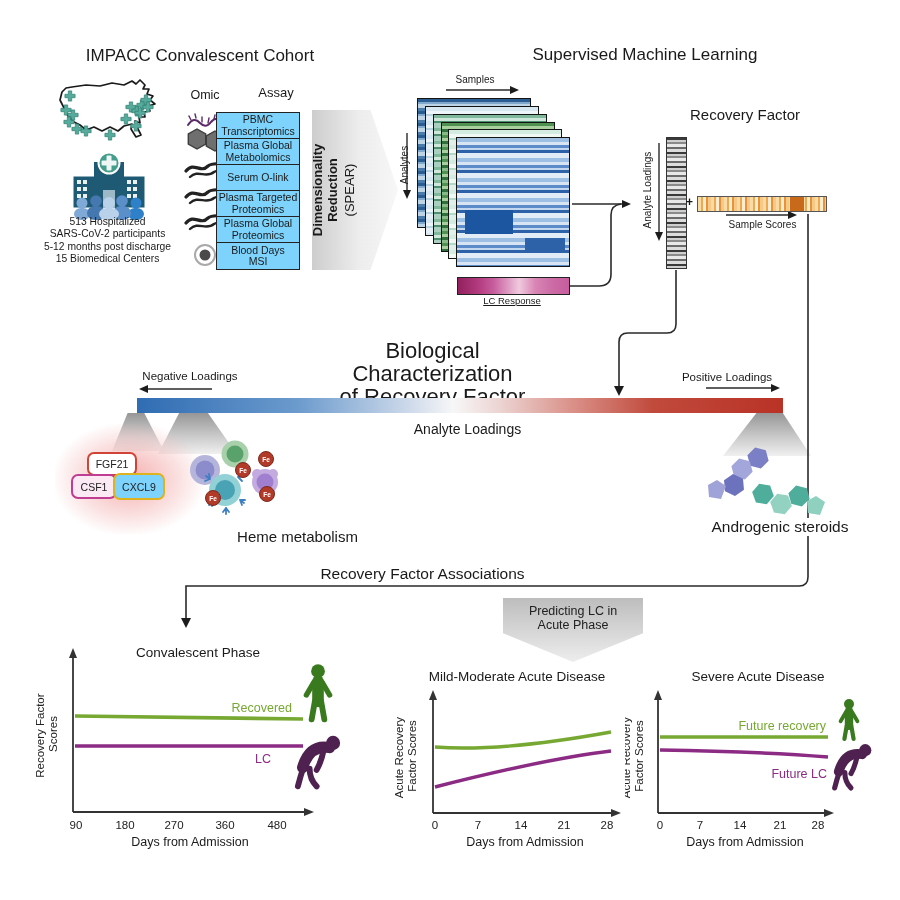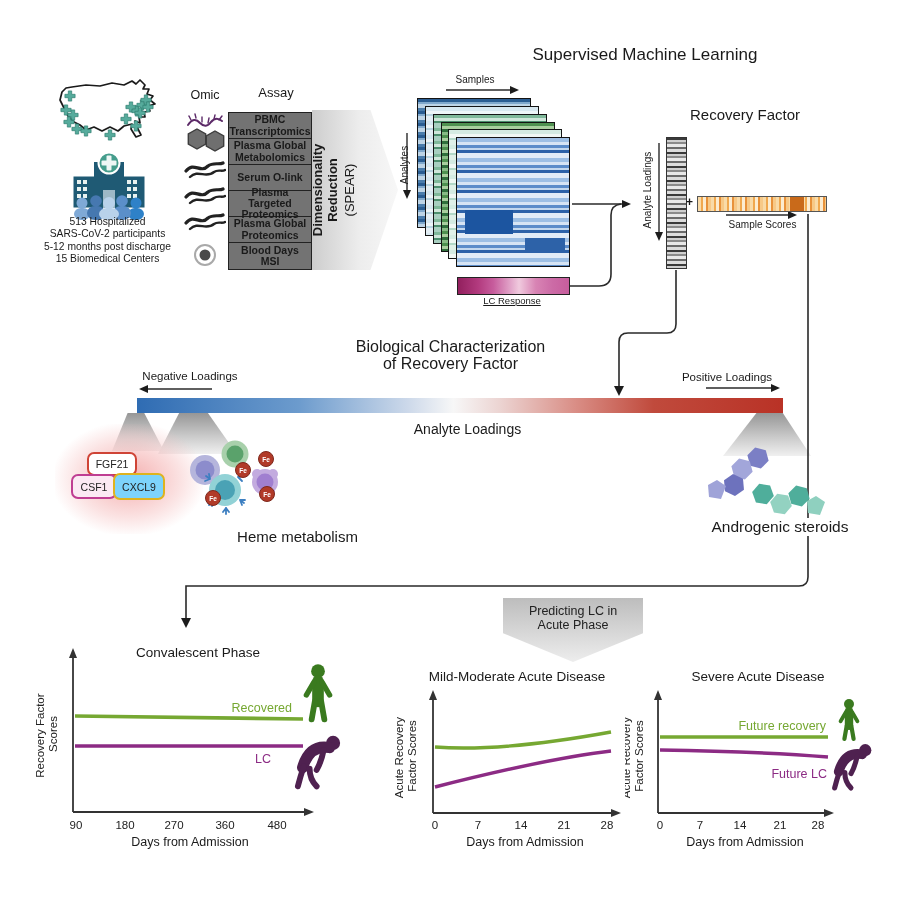--- a/index.html
+++ b/index.html
@@ -79,20 +79,21 @@
       <polygon points="622,200 631,204 622,208"></polygon>
       <polygon points="655,232 663,232 659,241"></polygon>
       <polygon points="614,386 624,386 619,396"></polygon>
       <polygon points="181,618 191,618 186,628"></polygon>
       <polygon points="148,385 139,389 148,393"></polygon>
       <polygon points="771,384 780,388 771,392"></polygon>
       <polygon points="788,211 797,215 788,219"></polygon>
     </g>
   </svg>
 
+  <div class="abs ctr ttl z2" style="left:60px;top:46px;width:280px;">IMPACC Convalescent Cohort</div>
   <div class="abs ctr ttl z2" style="left:465px;top:45px;width:360px;">Supervised Machine Learning</div>
 
   <svg class="abs z2" style="left:52px;top:74px;" width="112" height="78" viewBox="0 0 112 78">
     <path d="M20,13 L34,11 48,12 60,9 72,11 80,7 84,10 88,6 93,11 91,15 97,15 95,20 101,22 98,26 103,30 96,32 98,37 92,38 93,43 87,43 88,49 83,47 85,53 89,61 84,63 79,55 80,50 72,52 66,57 58,53 50,57 42,53 34,56 28,51 22,48 16,42 12,34 8,26 10,18 14,14 Z" fill="#ffffff" stroke="#1a1a1a" stroke-width="1.7" stroke-linejoin="round"></path>
     <g fill="#56ab9c" stroke="#2e7e70" stroke-width="0.8">
       <path d="M-2,-6 h4 v4 h4 v4 h-4 v4 h-4 v-4 h-4 v-4 h4 z" transform="translate(18,22) scale(0.85)"></path>
       <path d="M-2,-6 h4 v4 h4 v4 h-4 v4 h-4 v-4 h-4 v-4 h4 z" transform="translate(14,36) scale(0.85)"></path>
       <path d="M-2,-6 h4 v4 h4 v4 h-4 v4 h-4 v-4 h-4 v-4 h4 z" transform="translate(21,41) scale(0.85)"></path>
       <path d="M-2,-6 h4 v4 h4 v4 h-4 v4 h-4 v-4 h-4 v-4 h4 z" transform="translate(17,48) scale(0.85)"></path>
       <path d="M-2,-6 h4 v4 h4 v4 h-4 v4 h-4 v-4 h-4 v-4 h4 z" transform="translate(25,55) scale(0.85)"></path>
@@ -182,21 +183,21 @@
   </svg>
   <svg class="abs z2" style="left:184px;top:210px;" width="42" height="22" viewBox="0 0 42 22">
     <path d="M2,13 C10,3 16,16 24,8 C29,4 35,7 39,5" stroke="#222" stroke-width="3.2" fill="none" stroke-linecap="round"></path>
     <path d="M6,19 C14,11 22,21 30,14 C34,11 38,14 41,12" stroke="#222" stroke-width="2.4" fill="none" stroke-linecap="round"></path>
   </svg>
   <svg class="abs z2" style="left:192px;top:242px;" width="26" height="26" viewBox="0 0 26 26">
     <circle cx="13" cy="13" r="10" fill="#fff" stroke="#a9a9a9" stroke-width="2"></circle>
     <circle cx="13" cy="13" r="5.5" fill="#4a4a4a"></circle>
   </svg>
 
-  <div class="abs z2" style="left:228px;top:112px;width:82px;border:1.6px solid #222;background:#737373;font-weight:bold;">
+  <div class="abs z2" style="left:216px;top:112px;width:82px;border:1.6px solid #222;background:#7dd3fc;">
     <div class="tablerow">
       <span>PBMC</span>
       <span>Transcriptomics</span>
     </div>
     <div class="tablerow">
       <span>Plasma Global</span>
       <span>Metabolomics</span>
     </div>
     <div class="tablerow">
       <span>Serum O-link</span>
@@ -240,21 +241,21 @@
   <div class="abs ctr z2" style="left:655px;top:106px;width:180px;font-size:15px;">Recovery Factor</div>
   <div class="abs z2" style="left:666px;top:137px;width:21px;height:132px;border:1.5px solid #333;box-sizing:border-box;
        background:repeating-linear-gradient(180deg,#3a3a3a 0 2px,#cfcfcf 2px 4px,#8a8a8a 4px 6px,#e8e8e8 6px 9px,#6a6a6a 9px 11px,#dcdcdc 11px 14px);"></div>
   <div class="abs rot z2 vlabel" style="left:599px;top:183px;width:100px;height:14px;">Analyte Loadings</div>
   <div class="abs z2" style="left:686px;top:195px;font-size:12px;font-weight:bold;">+</div>
   <div class="abs z2" style="left:697px;top:196px;width:130px;height:16px;border:1.2px solid #555;box-sizing:border-box;
        background:linear-gradient(#c96a1a,#c96a1a) 92px 0/14px 100% no-repeat,
        repeating-linear-gradient(90deg,#f9dba8 0 3px,#f0a84e 3px 5px,#fcecd0 5px 8px,#e8923a 8px 10px,#f7c987 10px 13px);"></div>
   <div class="abs ctr z2 vlabel" style="left:710px;top:219px;width:105px;">Sample Scores</div>
 
-  <div class="abs ctr z2" style="left:328px;top:339px;width:245px;font-size:16px;line-height:1.05;">
+  <div class="abs ctr z2" style="left:310px;top:339px;width:245px;font-size:22px;line-height:1.05;">
     <span style="display:block">Biological Characterization</span>
     <span style="display:block">of Recovery Factor</span>
   </div>
 
   <div class="abs z2" style="left:137px;top:398px;width:646px;height:15px;
        background:linear-gradient(90deg,#2f6cb3 0%,#6c9bcd 25%,#cdd9ea 42%,#f7f7f7 49%,#ecd5d3 56%,#d98d85 68%,#c04a3c 80%,#b93226 100%);"></div>
 
   <div class="abs ctr z2" style="left:130px;top:370px;width:120px;font-size:11.5px;">Negative Loadings</div>
   <div class="abs ctr z2" style="left:667px;top:371px;width:120px;font-size:11.5px;">Positive Loadings</div>
   <div class="abs ctr z2" style="left:385px;top:421px;width:165px;font-size:14px;">Analyte Loadings</div>
@@ -318,20 +319,21 @@
     </g>
     <g>
       <polygon points="11,0 5.5,9.5 -5.5,9.5 -11,0 -5.5,-9.5 5.5,-9.5" transform="translate(58,48) rotate(10)" fill="#4fae9b"></polygon>
       <polygon points="11,0 5.5,9.5 -5.5,9.5 -11,0 -5.5,-9.5 5.5,-9.5" transform="translate(76,58) rotate(10)" fill="#93d2c1"></polygon>
       <polygon points="11,0 5.5,9.5 -5.5,9.5 -11,0 -5.5,-9.5 5.5,-9.5" transform="translate(94,50) rotate(15)" fill="#4fae9b"></polygon>
       <polygon points="9,-5 4,8 -8,6 -9,-6 0,-11" transform="translate(111,61)" fill="#8fd0bf"></polygon>
     </g>
   </svg>
   <div class="abs ctr z2" style="left:690px;top:518px;width:180px;font-size:15.5px;background:#fff;">Androgenic steroids</div>
 
+  <div class="abs ctr z2" style="left:295px;top:565px;width:255px;font-size:15.5px;">Recovery Factor Associations</div>
 
   <div class="abs z2" style="left:503px;top:598px;width:140px;height:64px;
        clip-path:polygon(0 0,100% 0,100% 55%,50% 100%,0 55%);
        background:linear-gradient(180deg,#bdbdbd,#ededed);"></div>
   <div class="abs ctr z2" style="left:503px;top:604px;width:140px;font-size:12.5px;line-height:1.15;color:#222;">
     <span style="display:block">Predicting LC in</span>
     <span style="display:block">Acute Phase</span>
   </div>
 
   <svg class="abs z2" style="left:30px;top:638px;" width="330" height="215" viewBox="0 0 330 215">

